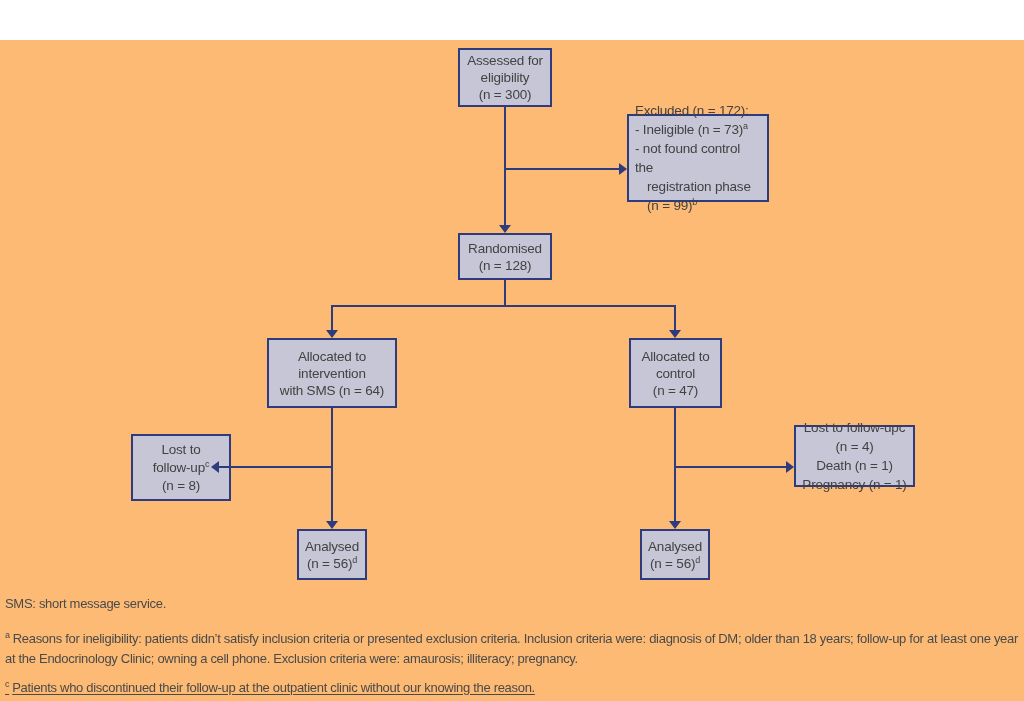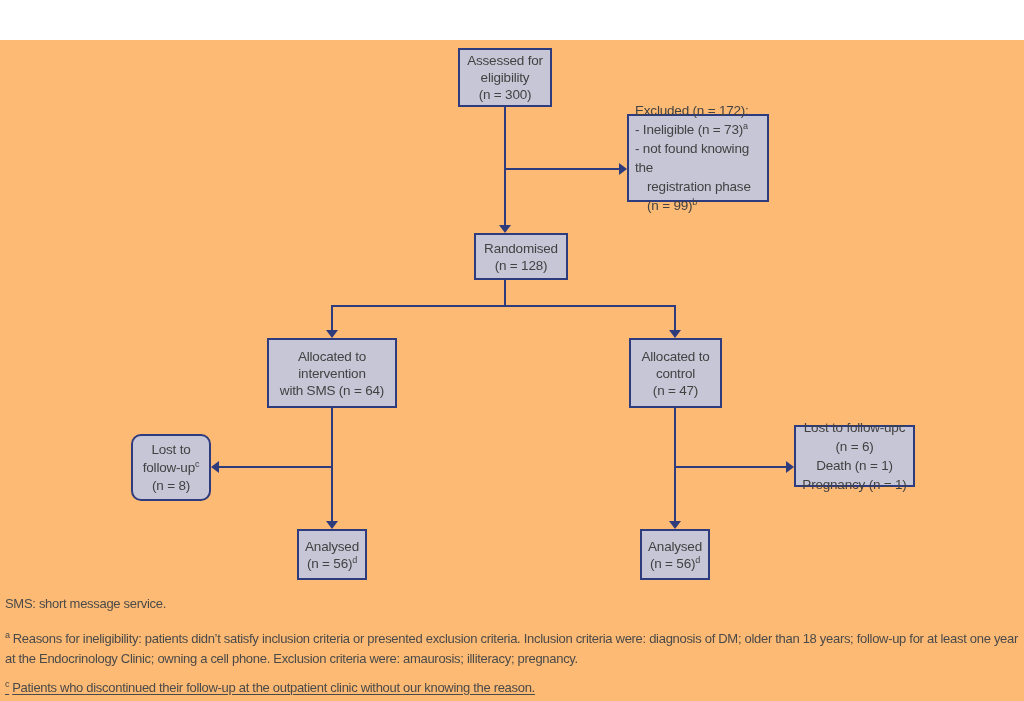--- a/index.html
+++ b/index.html
@@ -70,51 +70,51 @@
 
   <div class="box" style="left:458px;top:8px;width:94px;height:59px;">
     <div>Assessed for</div>
     <div>eligibility</div>
     <div>(n = 300)</div>
   </div>
 
   <div class="box box-excluded" style="left:627px;top:74px;width:142px;height:88px;">
     <div>Excluded (n = 172):</div>
     <div><span>- Ineligible (n = 73)</span><sup>a</sup></div>
-    <div>- not found knowing the</div>
+    <div>- not found control the</div>
     <div class="indent">registration phase</div>
     <div class="indent"><span>(n = 99)</span><sup>b</sup></div>
   </div>
 
-  <div class="box" style="left:474px;top:193px;width:94px;height:47px;">
+  <div class="box" style="left:458px;top:193px;width:94px;height:47px;">
     <div>Randomised</div>
     <div>(n = 128)</div>
   </div>
 
   <div class="box" style="left:267px;top:298px;width:130px;height:70px;">
     <div>Allocated to</div>
     <div>intervention</div>
     <div>with SMS (n = 64)</div>
   </div>
 
   <div class="box" style="left:629px;top:298px;width:93px;height:70px;">
     <div>Allocated to</div>
     <div>control</div>
     <div>(n = 47)</div>
   </div>
 
-  <div class="box lh18" style="left:131px;top:394px;width:80px;height:67px;border-radius:10px;">
+  <div class="box lh18" style="left:131px;top:394px;width:100px;height:67px;">
     <div>Lost to</div>
     <div><span>follow-up</span><sup>c</sup></div>
     <div>(n = 8)</div>
   </div>
 
   <div class="box lh19" style="left:794px;top:385px;width:121px;height:62px;">
     <div>Lost to follow-upc</div>
-    <div>(n = 6)</div>
+    <div>(n = 4)</div>
     <div>Death (n = 1)</div>
     <div>Pregnancy (n = 1)</div>
   </div>
 
   <div class="box" style="left:297px;top:489px;width:70px;height:51px;">
     <div>Analysed</div>
     <div><span>(n = 56)</span><sup>d</sup></div>
   </div>
 
   <div class="box" style="left:640px;top:489px;width:70px;height:51px;">

